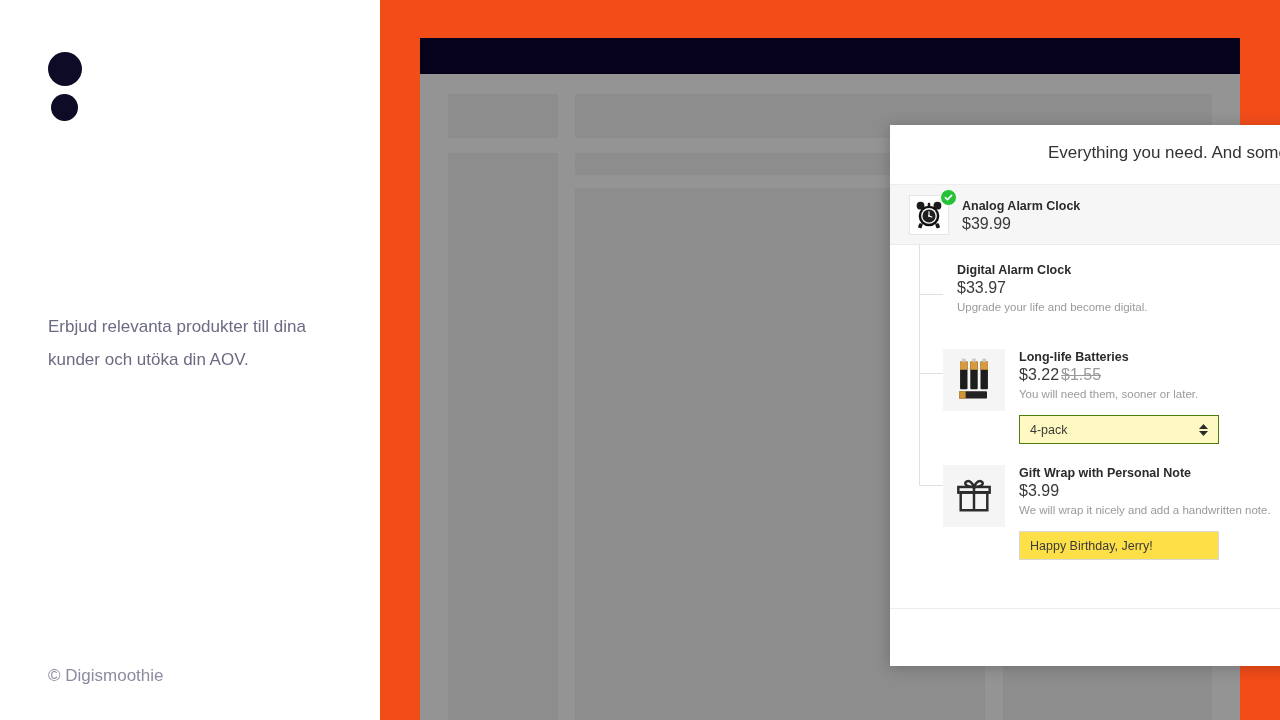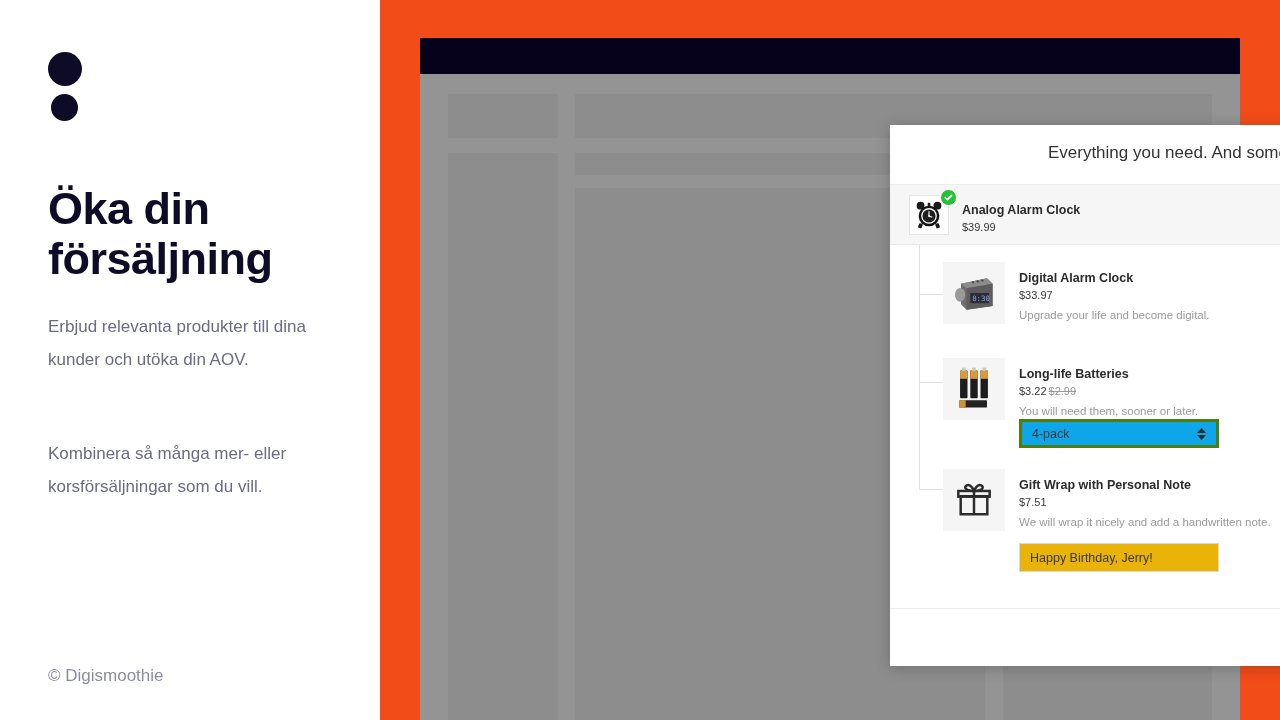--- a/index.html
+++ b/index.html
@@ -196,24 +196,23 @@
     justify-content: center;
   }
   #main-product-info {
     margin-left: 13px;
   }
   .prod-title {
     font-size: 12.5px;
     font-weight: bold;
     color: #2B2B2B;
     line-height: 16px;
-    margin-top: 8px;
   }
   .prod-price {
-    font-size: 11px;
+    font-size: 16px;
     color: #3A3A3A;
     line-height: 17px;
     margin-top: 1px;
   }
   .prod-price .old {
     color: #9A9A9A;
     text-decoration: line-through;
     margin-left: 2px;
   }
   .prod-desc {
@@ -263,24 +262,25 @@
   }
   .offer-main {
     flex: 1 1 auto;
     margin-left: 14px;
     min-width: 0;
   }
 
   
   .variant-select {
     position: relative;
+    margin-top: 13px;
     width: 200px;
     height: 29px;
-    border: 3px solid #4d7c0f;
-    background: #0ea5e9;
+    border: 1px solid #4d7c0f;
+    background: #fef9c3;
     box-sizing: border-box;
     display: flex;
     align-items: center;
     cursor: pointer;
   }
   .variant-select-label {
     font-size: 12.5px;
     color: #3A3A3A;
     padding-left: 10px;
   }
@@ -291,21 +291,21 @@
     transform: translateY(-50%);
     display: flex;
     flex-direction: column;
     gap: 2px;
   }
   .note-input {
     margin-top: 13px;
     width: 200px;
     height: 29px;
     border: 1px solid #D8D8D8;
-    background: #eab308;
+    background: #fde047;
     box-sizing: border-box;
     font-size: 12.5px;
     color: #3A3A3A;
     padding: 0 10px;
     outline: none;
     font-family: "Liberation Sans", sans-serif;
   }
 
   
   #modal-footer {
@@ -326,24 +326,22 @@
 
 <div id="page">
 
   <div id="left-panel">
 
     <div id="brand-logo">
       <div class="dot-big"></div>
       <div class="dot-small"></div>
     </div>
 
-    <h1 id="headline">Öka din försäljning</h1>
 
     <p id="body-para-1" class="body-para">Erbjud relevanta produkter till dina kunder och utöka din AOV.</p>
-    <p id="body-para-2" class="body-para">Kombinera så många mer- eller korsförsäljningar som du vill.</p>
 
     <div id="copyright">© Digismoothie</div>
   </div>
 
   <div id="stage">
 
     <div id="mock-window">
       <div id="mock-topbar"></div>
       <div id="mock-b1" class="mock-block"></div>
       <div id="mock-b2" class="mock-block"></div>
@@ -388,33 +386,20 @@
           <div class="prod-price">$39.99</div>
         </div>
       </div>
 
       <div id="offers">
 
         <div class="offer-row">
           <div class="tree-line-v" style="top:0;height:100%;"></div>
           <div class="tree-line-h" style="top:49px;"></div>
 
-          <div class="offer-thumb">
-            <svg width="52" height="52" viewBox="0 0 56 56" aria-hidden="true">
-              <polygon points="14,18 42,12 48,18 48,42 20,46 14,40" fill="#6e6e6e"></polygon>
-              <polygon points="14,18 42,12 48,18 20,23" fill="#8c8c8c"></polygon>
-              <polygon points="20,23 48,18 48,42 20,46" fill="#5d5d5d"></polygon>
-              <rect x="24" y="28" width="20" height="11" fill="#2c2c38"></rect>
-              <text x="26" y="37" font-family="DejaVu Sans Mono, monospace" font-size="8" fill="#8fa4e8">8:30</text>
-              <circle cx="27" cy="16.5" r="1.2" fill="#3f3f3f"></circle>
-              <circle cx="32" cy="15.5" r="1.2" fill="#3f3f3f"></circle>
-              <circle cx="37" cy="14.6" r="1.2" fill="#3f3f3f"></circle>
-              <ellipse cx="13" cy="30" rx="5.5" ry="7.5" fill="#9a9a9a"></ellipse>
-            </svg>
-          </div>
 
           <div class="offer-main">
             <div class="prod-title">Digital Alarm Clock</div>
             <div class="prod-price">
               <span>$33.97</span>
             </div>
             <div class="prod-desc">Upgrade your life and become digital.</div>
           </div>
 
         </div>
@@ -437,21 +422,21 @@
                 <rect x="37" y="5" width="4" height="3.5" fill="#c8c8c8"></rect>
                 <rect x="12" y="40" width="30" height="8" rx="1" fill="#222"></rect>
                 <rect x="12" y="40" width="7" height="8" fill="#cf9337"></rect>
               </g>
             </svg>
           </div>
 
           <div class="offer-main">
             <div class="prod-title">Long-life Batteries</div>
             <div class="prod-price">
-              <span>$3.22</span><span class="old">$2.99</span>
+              <span>$3.22</span><span class="old">$1.55</span>
             </div>
             <div class="prod-desc">You will need them, sooner or later.</div>
 
             <div class="variant-select">
               <span class="variant-select-label">4-pack</span>
               <span class="variant-select-arrows">
                 <svg width="9" height="5" viewBox="0 0 9 5" aria-hidden="true">
                     <polygon points="4.5,0 9,5 0,5" fill="#2b2b2b"></polygon>
                   </svg>
                 <svg width="9" height="5" viewBox="0 0 9 5" aria-hidden="true">
@@ -475,21 +460,21 @@
                 <line x1="20" y1="10.5" x2="20" y2="35"></line>
                 <path d="M20 10.5 C20 10.5 17 2.5 12.5 4.5 C8.5 6.4 11.5 10.5 20 10.5 Z"></path>
                 <path d="M20 10.5 C20 10.5 23 2.5 27.5 4.5 C31.5 6.4 28.5 10.5 20 10.5 Z"></path>
               </g>
             </svg>
           </div>
 
           <div class="offer-main">
             <div class="prod-title">Gift Wrap with Personal Note</div>
             <div class="prod-price">
-              <span>$7.51</span>
+              <span>$3.99</span>
             </div>
             <div class="prod-desc">We will wrap it nicely and add a handwritten note.</div>
 
             <input class="note-input" type="text" value="Happy Birthday, Jerry!" style="">
           </div>
 
         </div>
 
       </div>
 

